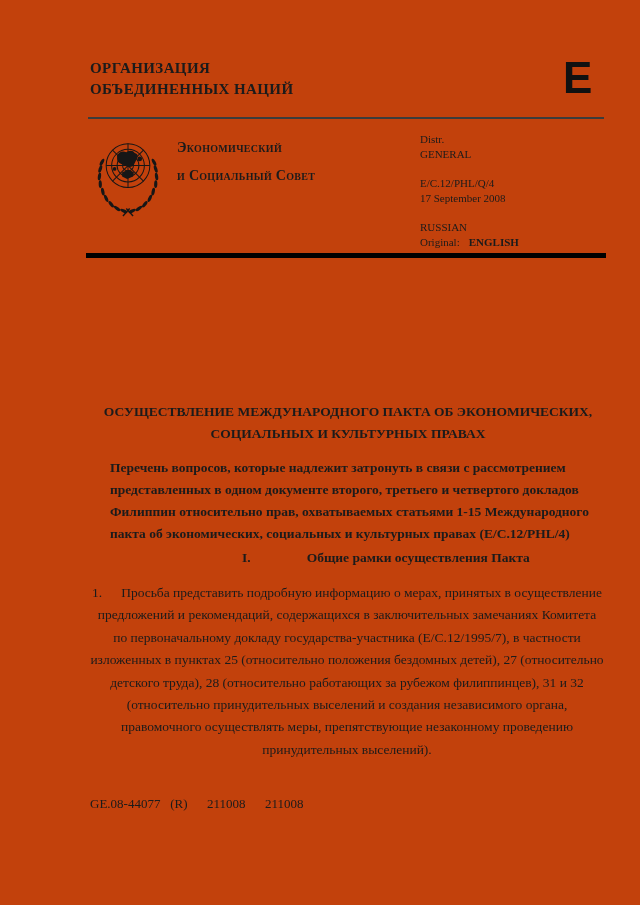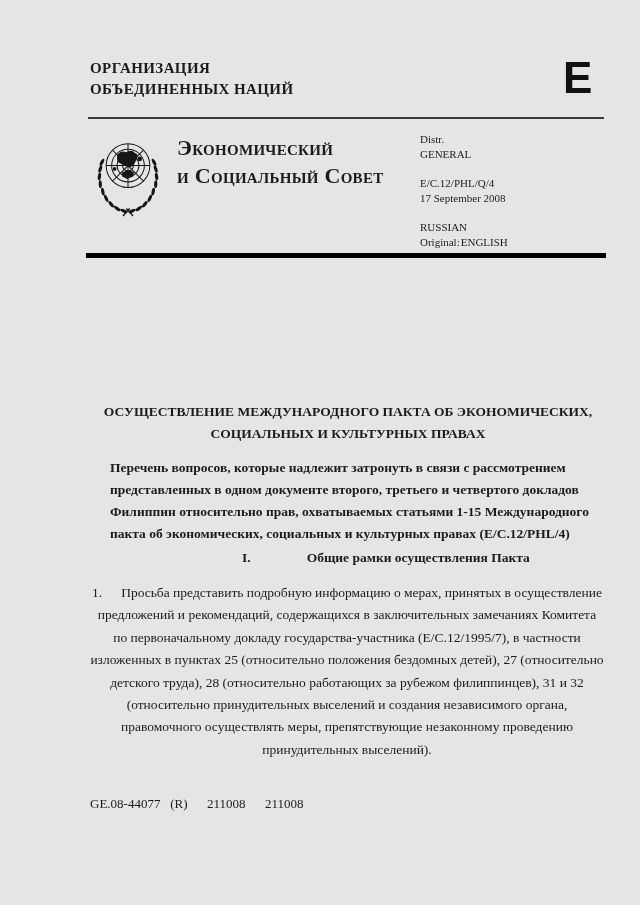--- a/index.html
+++ b/index.html
@@ -2,21 +2,21 @@
 <html><head>
 <meta charset="utf-8">
 <style>
   * { margin: 0; padding: 0; box-sizing: border-box; }
   html, body { background: #fdfdfc; }
   .page {
     position: relative;
     width: 640px;
     height: 905px;
     margin: 0 auto;
-    background: #e5e5e5;
+    background: #c2410c;
     font-family: "Liberation Serif", serif;
     color: #1b1b1b;
     overflow: hidden;
   }
   .org-name {
     position: absolute; left: 90px; top: 58px;
     font-weight: bold; font-size: 15px; line-height: 21px;
     letter-spacing: 0.4px;
   }
   .doc-letter {
@@ -28,30 +28,30 @@
   .thin-rule {
     position: absolute; left: 88px; top: 117px;
     width: 516px; height: 2px; background: #3c3c3c;
   }
   .emblem {
     position: absolute; left: 86px; top: 130px;
     width: 84px; height: 88px; display: block;
   }
   .council {
     position: absolute; left: 177px; top: 134px;
-    font-weight: bold; font-size: 22px; line-height: 28px;
+    font-weight: bold; font-size: 14px; line-height: 28px;
     font-variant: small-caps;
     letter-spacing: 0.3px;
   }
   .distr {
     position: absolute; left: 420px; top: 132px;
     font-size: 11px; line-height: 15px;
   }
   .distr-group { margin-bottom: 14px; }
-  .original-value { margin-left: 1px; }
+  .original-value { margin-left: 9px; font-weight: bold; }
   .thick-rule {
     position: absolute; left: 86px; top: 253px;
     width: 520px; height: 5px; background: #000;
   }
   .committee {
     position: absolute; left: 90px; top: 276px;
     font-size: 13.5px; line-height: 21.5px;
   }
   .doc-title {
     position: absolute; left: 90px; top: 401px; width: 516px;

